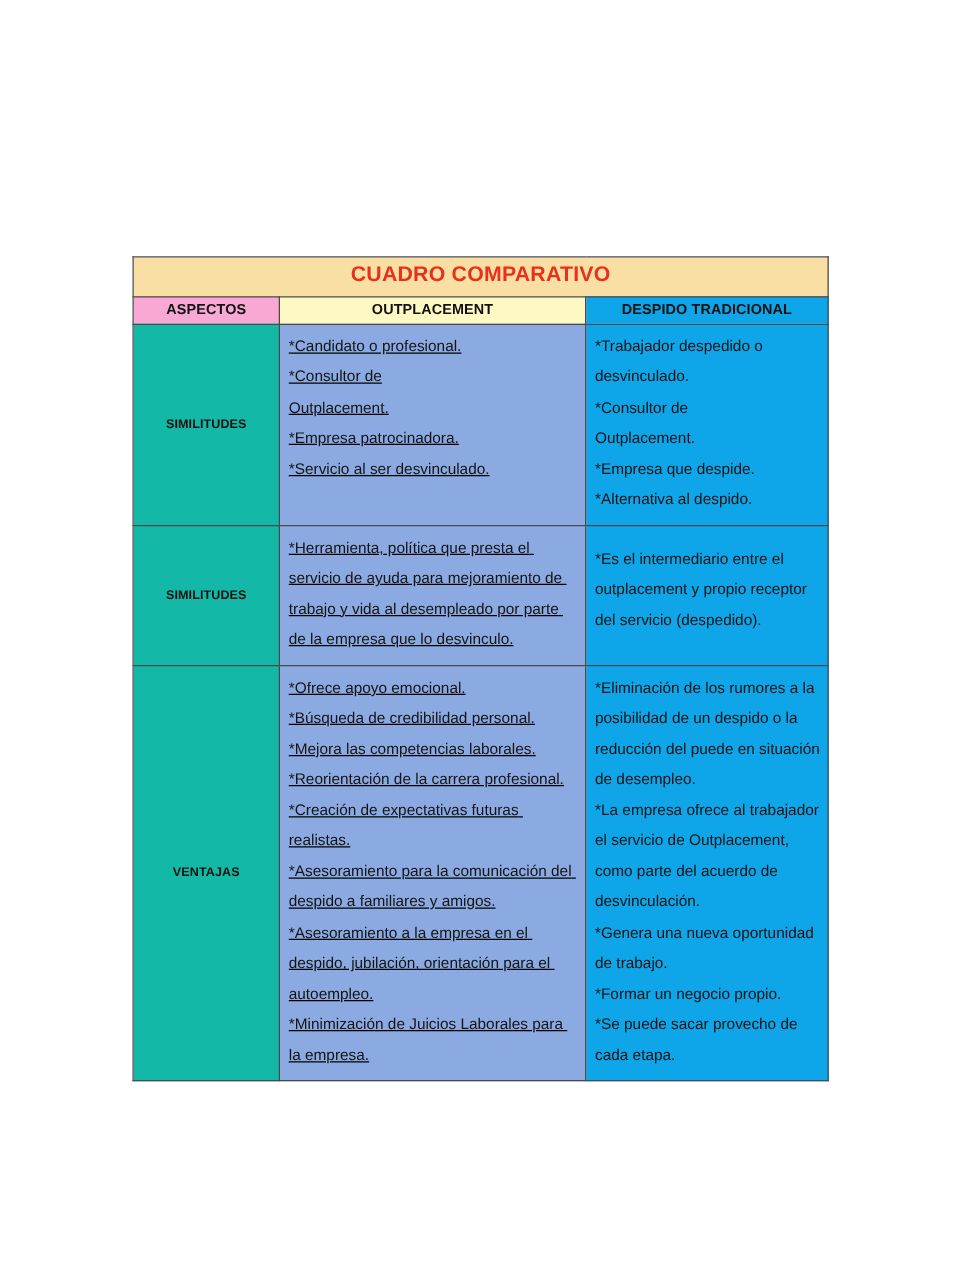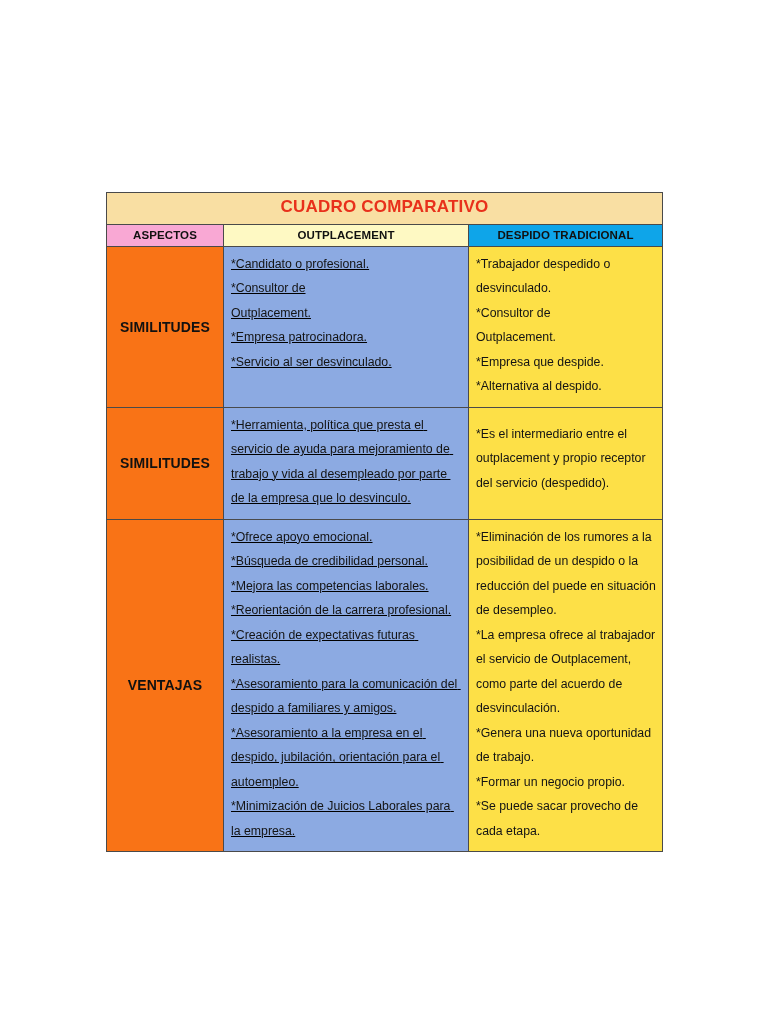--- a/index.html
+++ b/index.html
@@ -17,21 +17,21 @@
   .page {
     position: relative;
     width: 768px;
     height: 1024px;
     background: #ffffff;
   }
 
   .table-wrap {
     position: absolute;
     left: 106px;
-    top: 192px;
+    top: 205px;
     width: 644px;
   }
 
   table.cuadro {
     border-collapse: collapse;
     table-layout: fixed;
     width: 556px;
   }
 
   table.cuadro td {
@@ -64,38 +64,38 @@
     padding: 4px 3px 5px 3px !important;
     vertical-align: middle !important;
     letter-spacing: 0.1px;
   }
   .hdr-aspectos { background: #f9a8d4; }
   .hdr-out      { background: #fef9c3; }
   .hdr-desp     { background: #0ea5e9; margin-left: 24px; }
 
   
   .rowlabel {
-    background: #f97316;
+    background: #14b8a6;
     text-align: center;
     vertical-align: middle !important;
     font-weight: bold;
-    font-size: 14px;
+    font-size: 10px;
     color: #111111;
     padding: 4px 3px !important;
     letter-spacing: 0.1px;
   }
 
   
   .cell-mid {
     background: #8caae2;
     padding: 5px 6px 8px 7px !important;
     text-decoration: underline;
   }
   .cell-right {
-    background: #fde047;
+    background: #0ea5e9;
     padding: 5px 6px 8px 7px !important;
     margin-left: 12px;
   }
   .cell-right.pad-center {
     padding-top: 14px !important;
   }
 
   .cell-mid ul, .cell-right ul {
     margin: 0;
     padding: 0;

